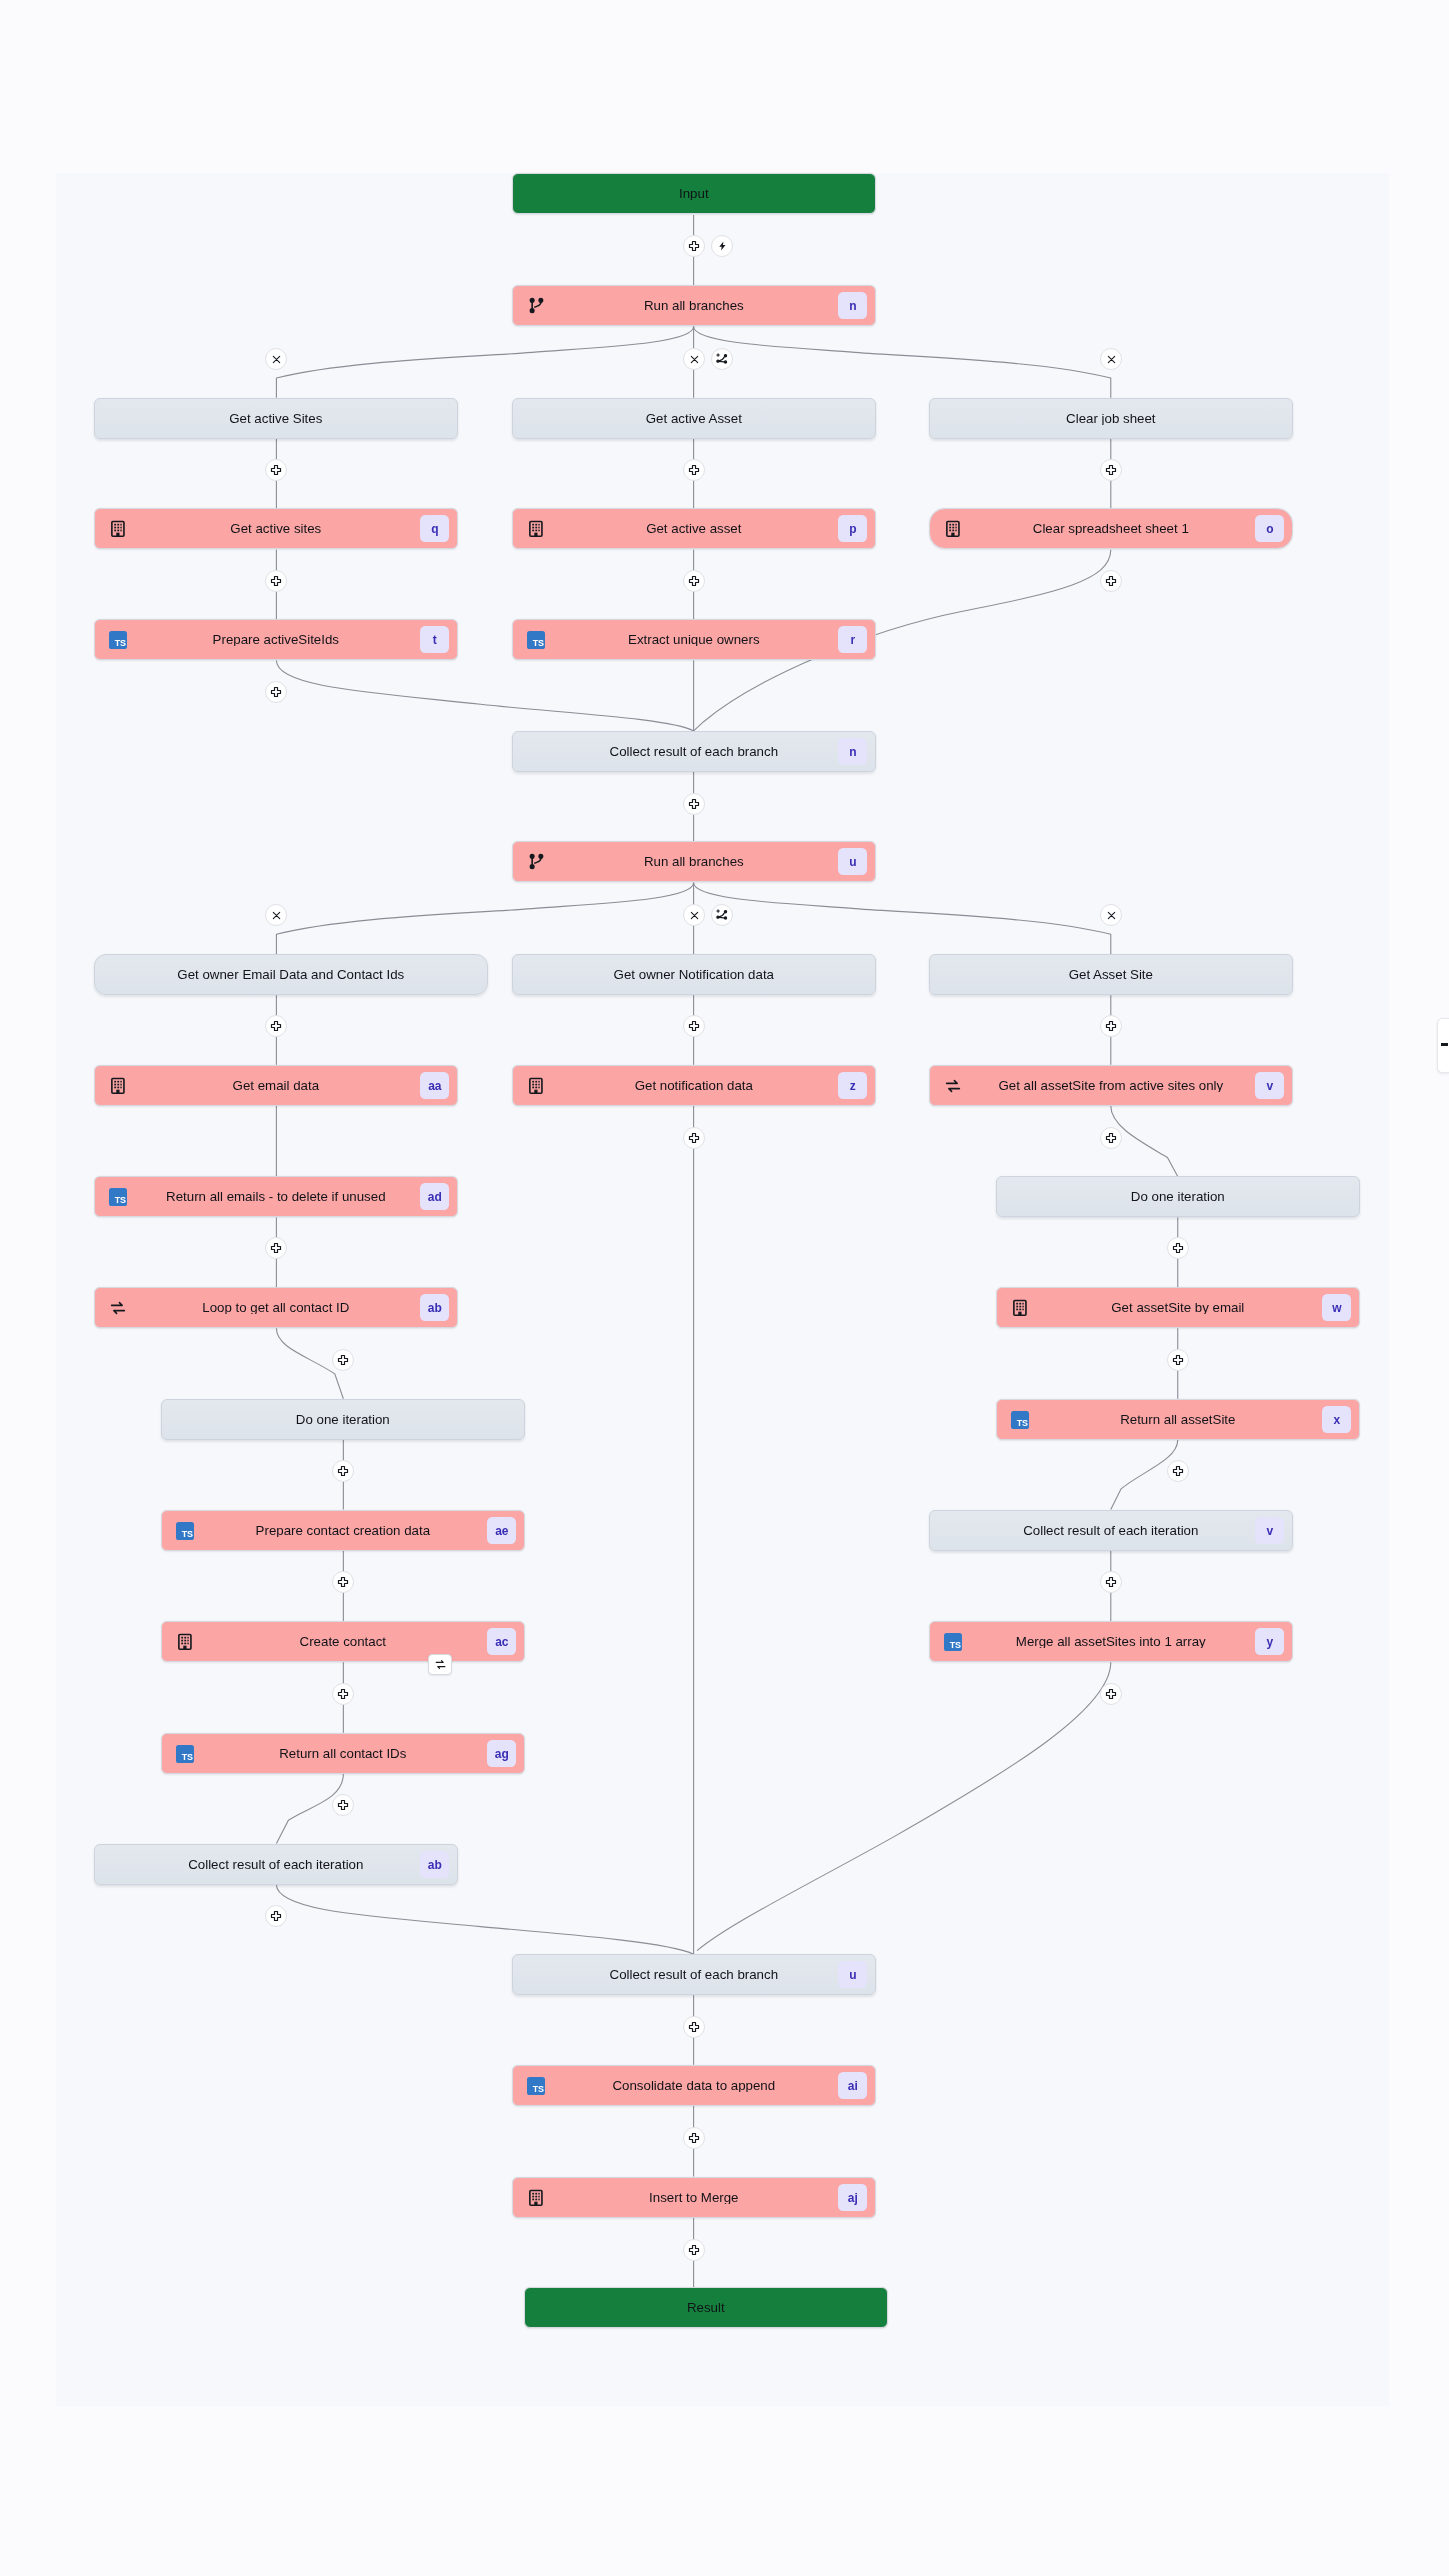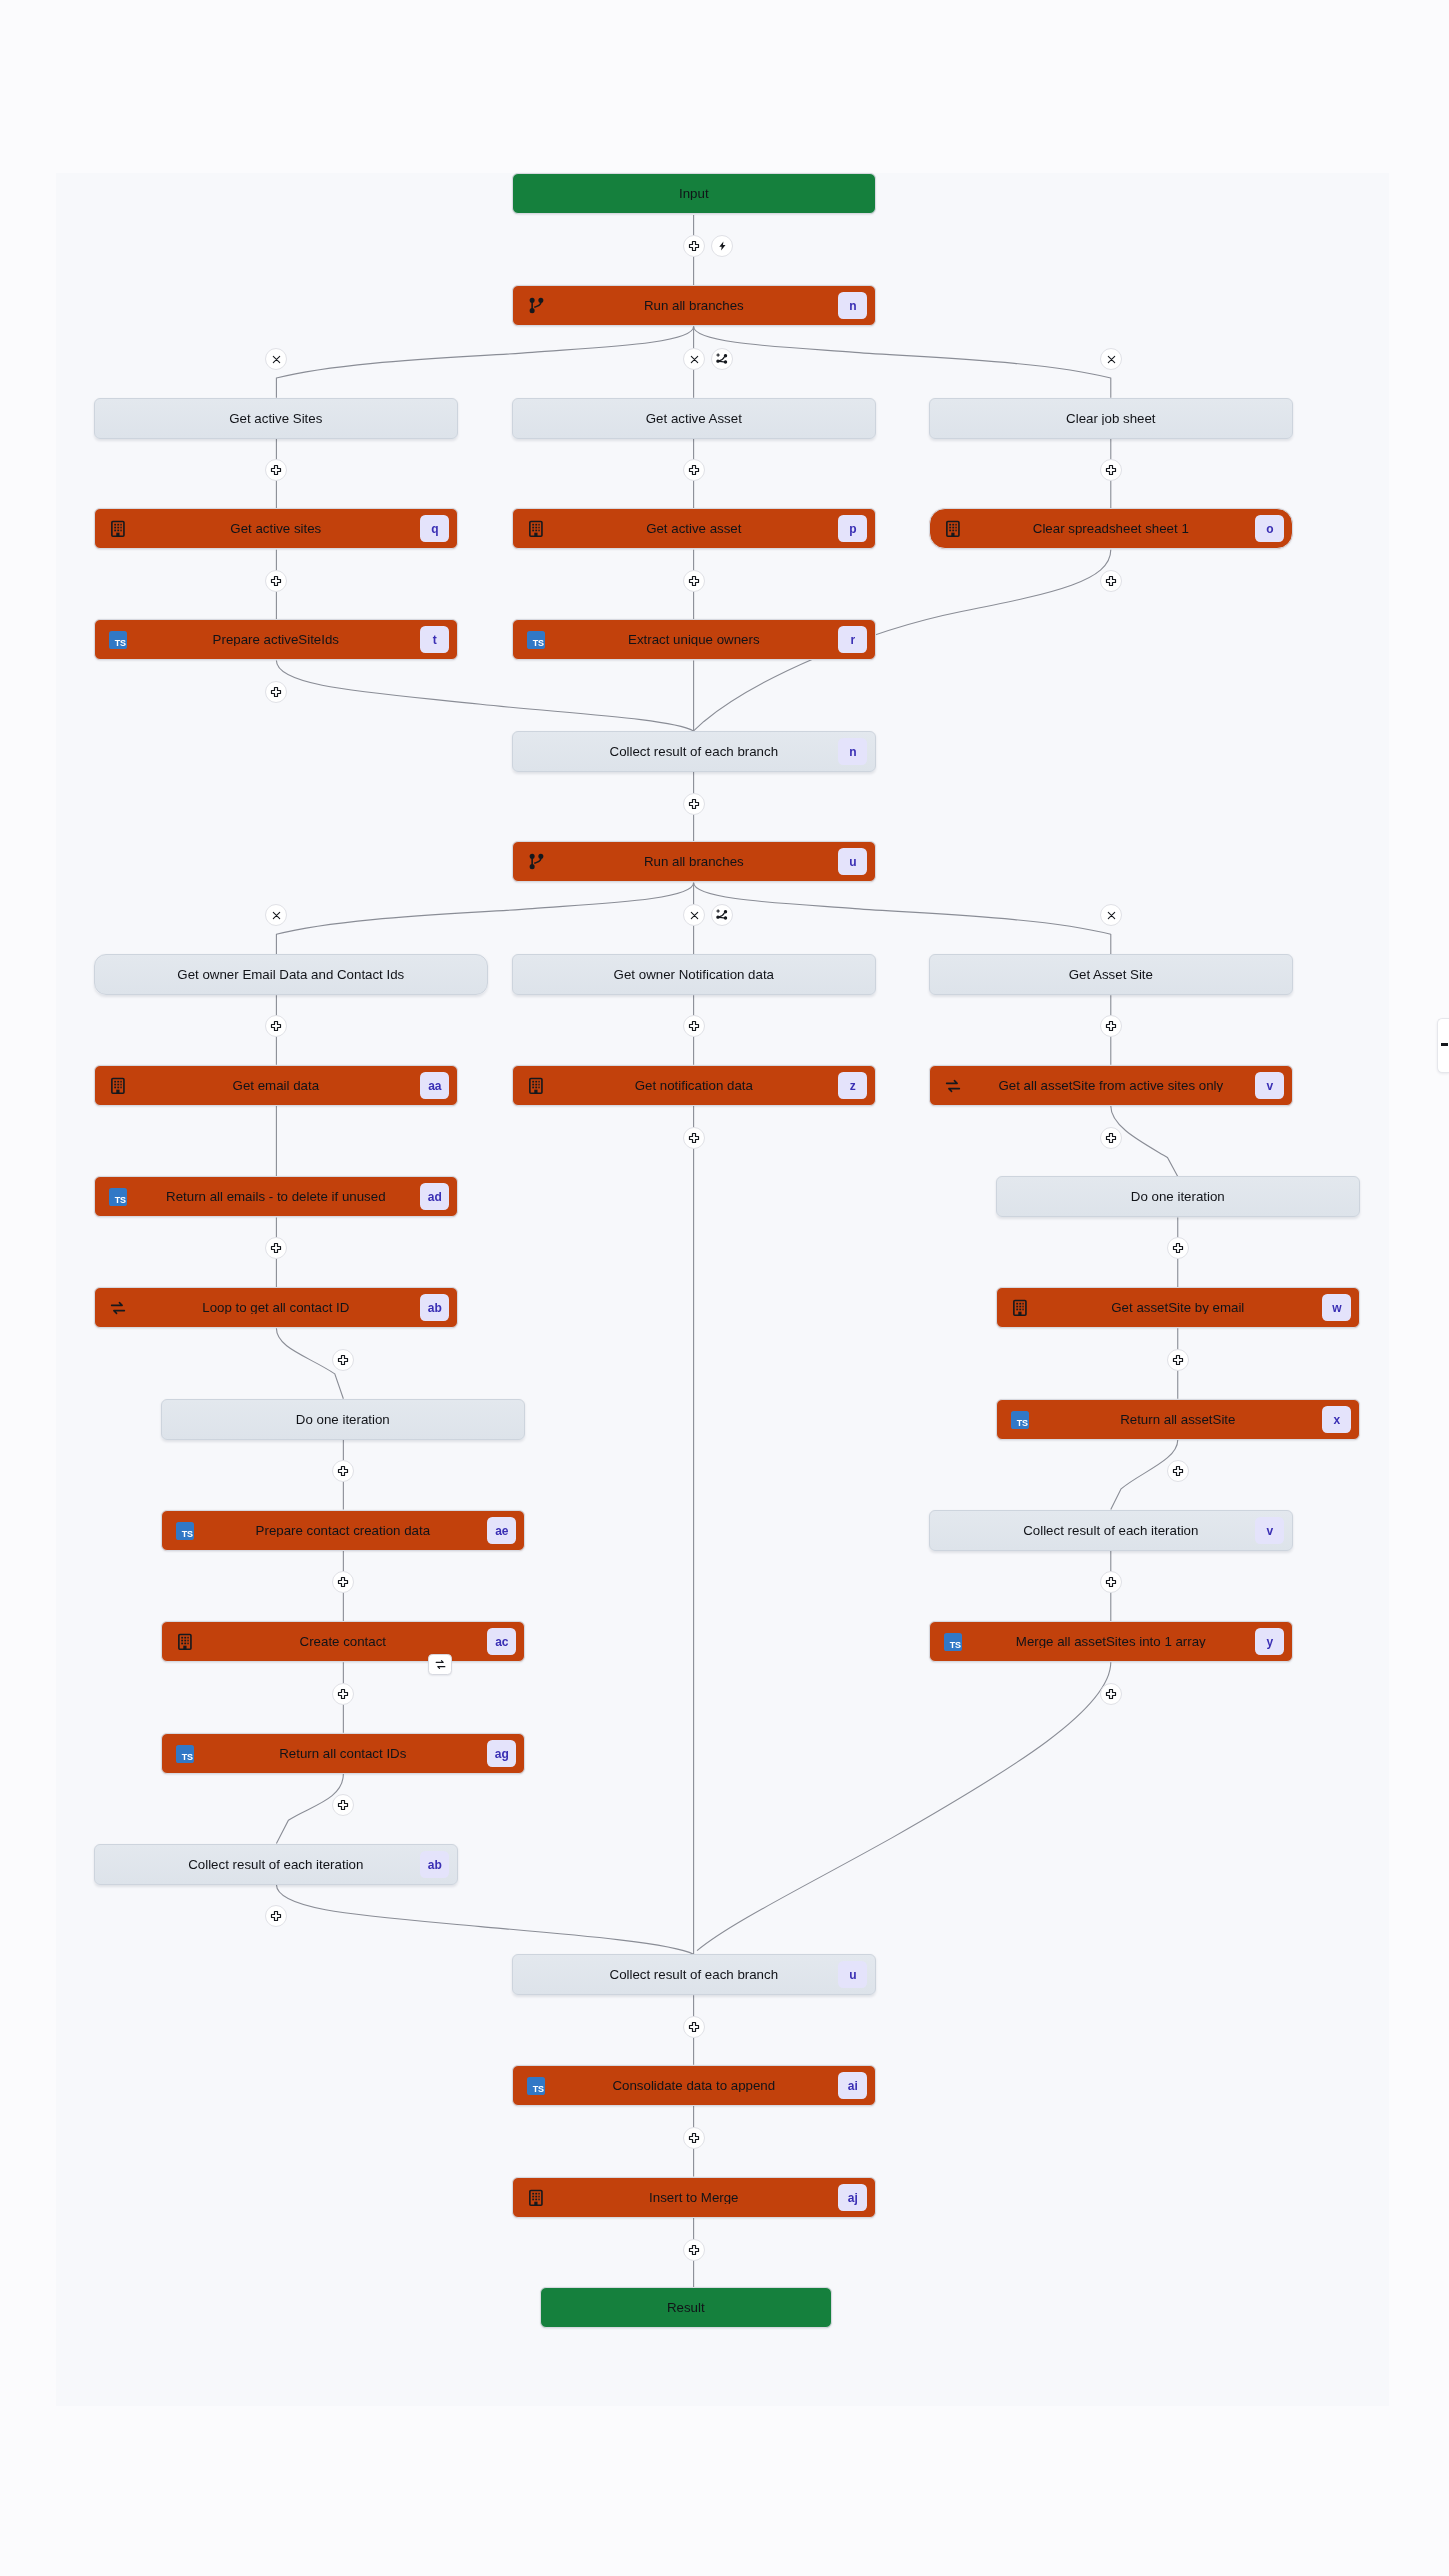--- a/index.html
+++ b/index.html
@@ -28,21 +28,21 @@
     position: absolute;
     display: flex;
     align-items: center;
     border-radius: 6px;
     height: 41px;
     font-size: 13.3px;
     color: #111318;
   }
   
   .node.step {
-    background: #c2410c;
+    background: #fca5a5;
     border: 0.9px solid #d7d9e0;
     box-shadow: 0 0.9px 1.7px rgba(20,25,45,.09);
   }
   
   .node.group {
     background: linear-gradient(180deg,#e3e8ee 0%, #dde3ea 100%);
     border: 0.9px solid #cdd4dd;
     box-shadow: 0 1.7px 2.6px rgba(20,25,45,.10);
   }
   
@@ -535,21 +535,21 @@
               <rect x="5" y="11.2" width="2.2" height="2"></rect>
               <rect x="8.6" y="11.2" width="2.2" height="2"></rect>
               <rect x="12.2" y="11.2" width="1.6" height="2"></rect>
               <rect x="7.4" y="14.8" width="3.8" height="4.2"></rect>
             </g>
           </svg>
         </span>
         <span class="label">Insert to Merge</span>
         <span class="badge">aj</span>
       </div>
-      <div class="node terminal" style="left: 540px; top: 2287px; width: 292px;">
+      <div class="node terminal" style="left: 524px; top: 2287px; width: 364px;">
         <span class="ico spacer"></span>
         <span class="label">Result</span>
         <span class="badge empty"></span>
       </div>
     </div>
   <div id="handles-layer">
       <div class="handle" style="left: 683px; top: 235px;">
         <svg width="12" height="12" viewBox="0 0 24 24" fill="none" stroke="#15181d" stroke-width="2.4" stroke-linejoin="round">
           <path d="M9 3h6v6h6v6h-6v6H9v-6H3V9h6z"></path>
         </svg>

